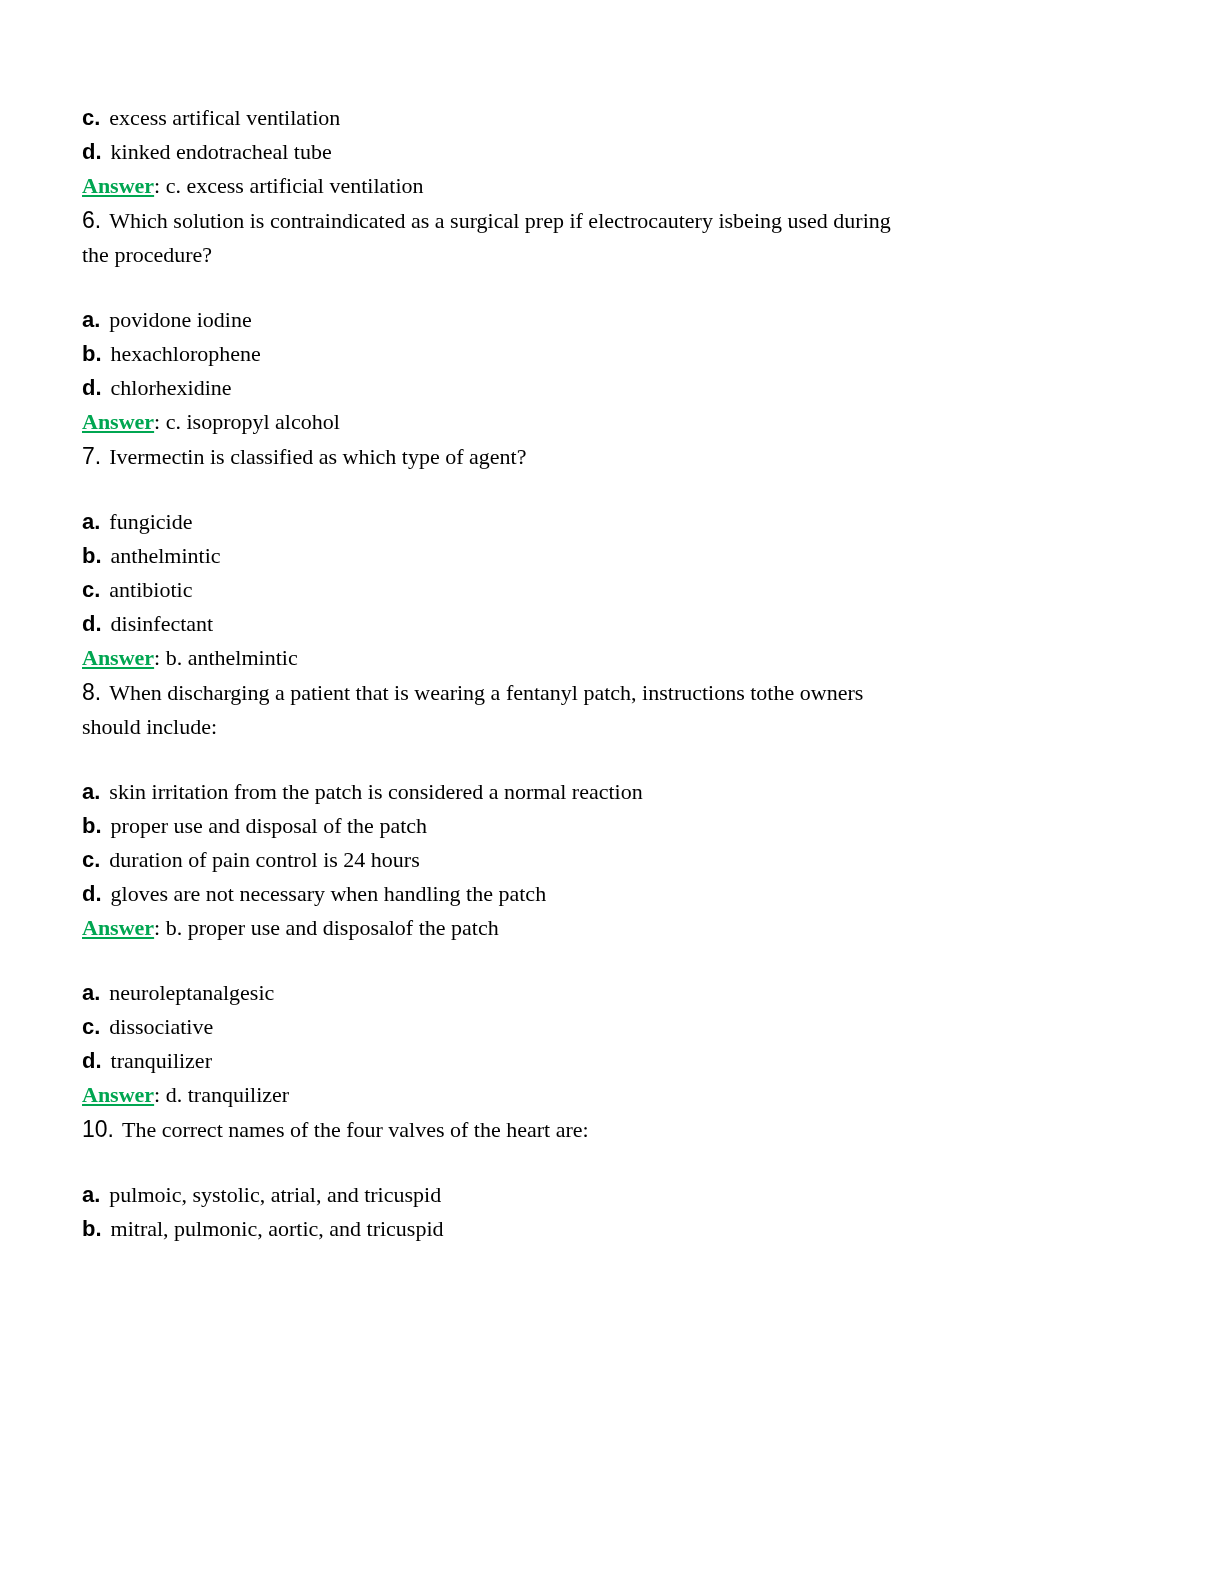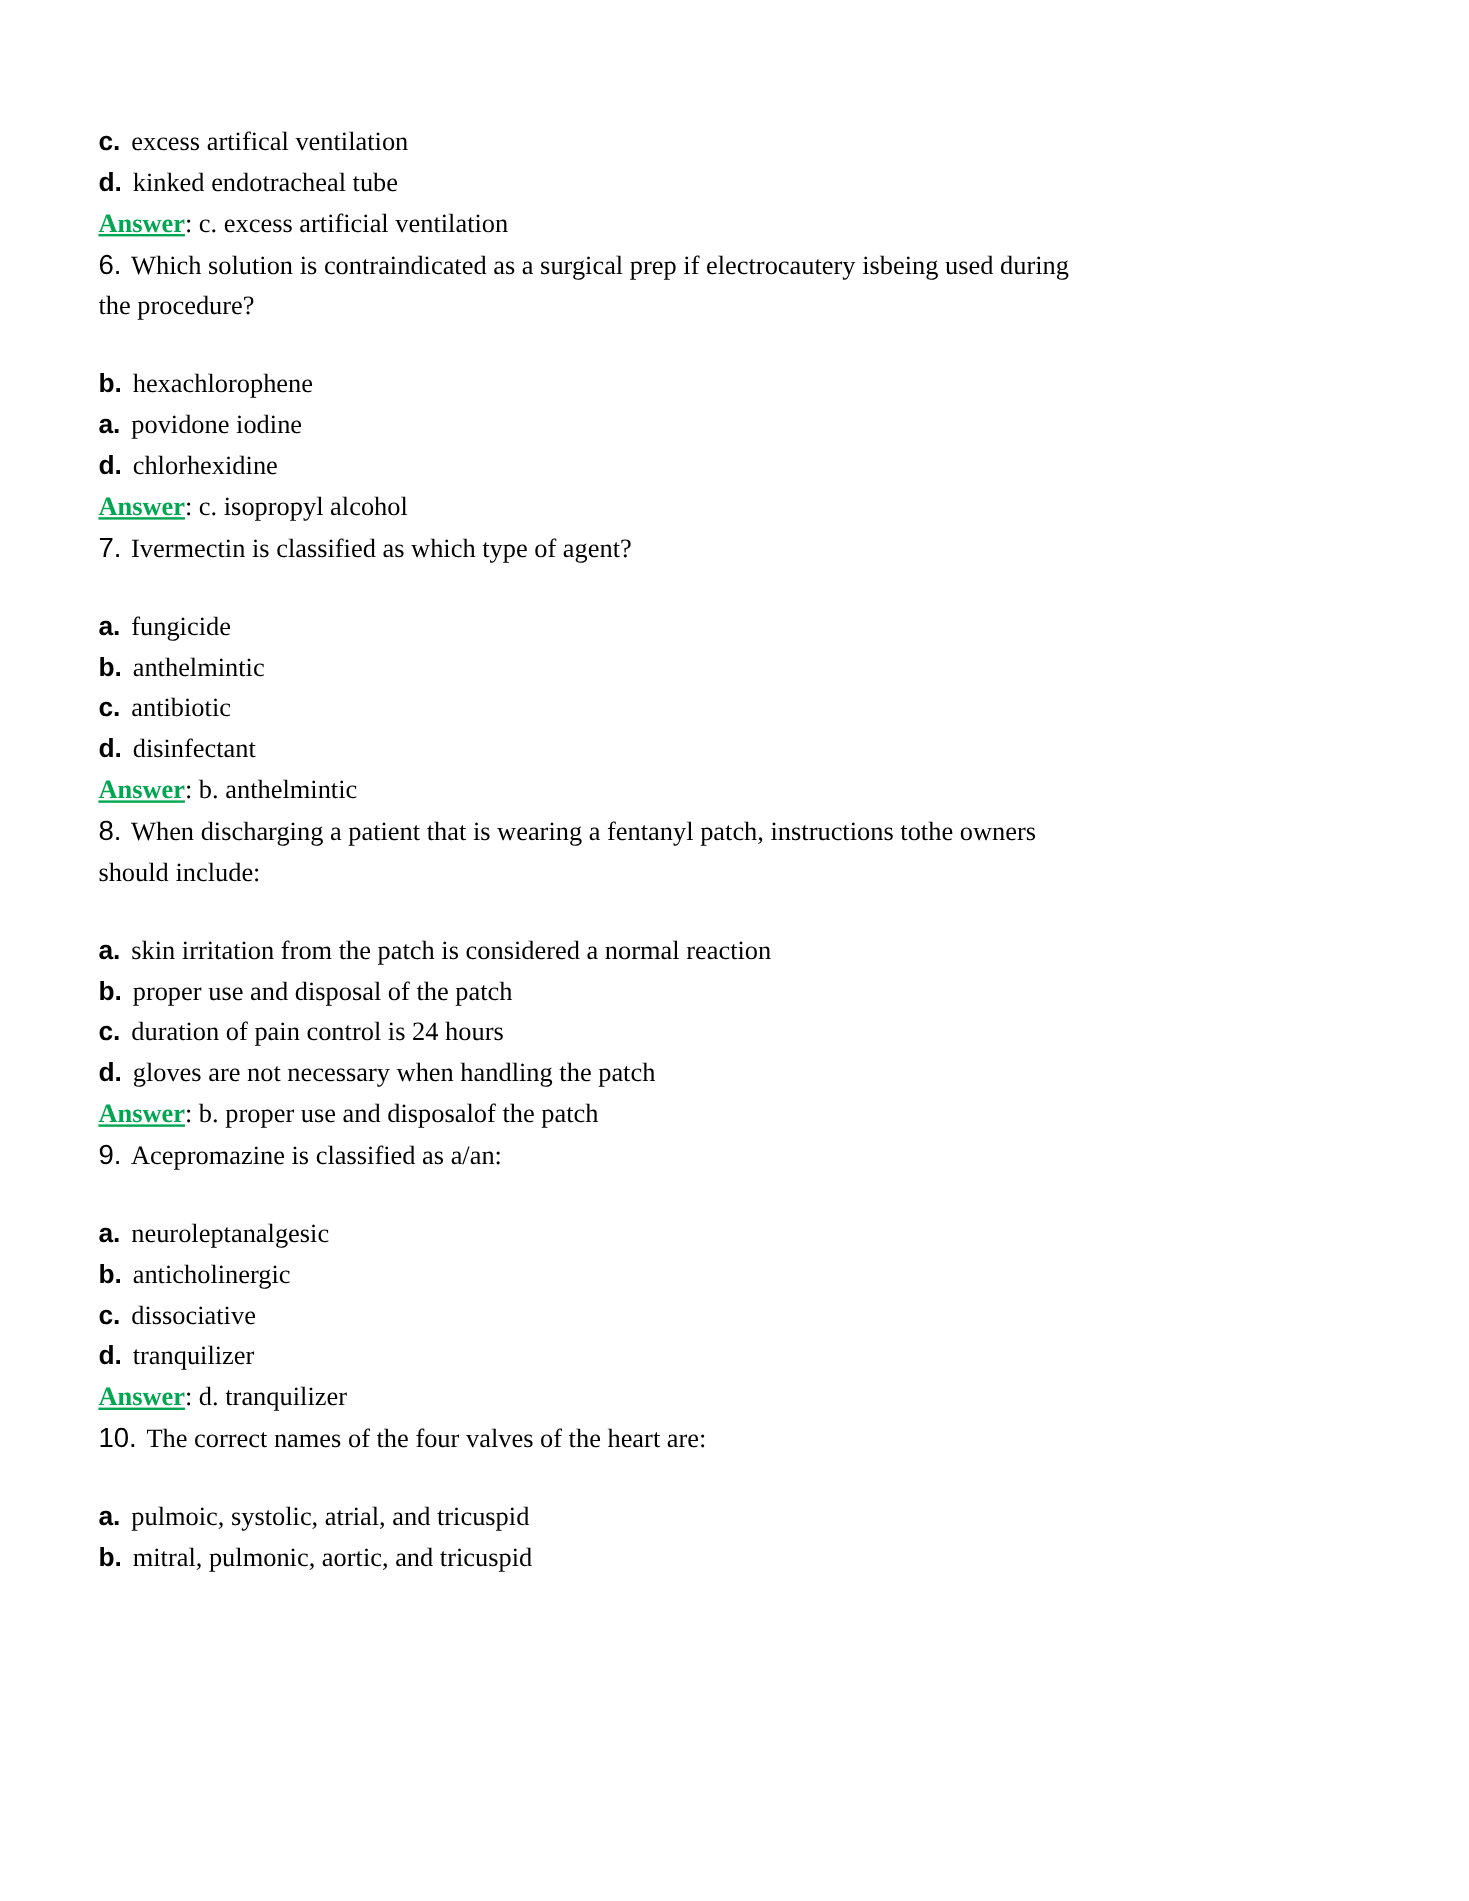--- a/index.html
+++ b/index.html
@@ -52,22 +52,22 @@
       <div class="block partial">
         <div class="options">
           <div class="line option-line"><span class="opt-letter">c.</span><span class="opt-text">excess artifical ventilation</span></div>
           <div class="line option-line"><span class="opt-letter">d.</span><span class="opt-text">kinked endotracheal tube</span></div>
         </div>
         <div class="line answer-line"><span class="answer-word">Answer</span><span class="answer-text">: c. excess artificial ventilation</span></div>
       </div>
       <div class="block question-block">
         <div class="q-line"><span class="q-number">6.</span><span class="q-text">Which solution is contraindicated as a surgical prep if electrocautery isbeing used during the procedure?</span></div>
         <div class="options">
+          <div class="line option-line"><span class="opt-letter">a.</span><span class="opt-text">povidone iodine</span></div>
           <div class="line option-line"><span class="opt-letter">b.</span><span class="opt-text">hexachlorophene</span></div>
-          <div class="line option-line"><span class="opt-letter">a.</span><span class="opt-text">povidone iodine</span></div>
           <div class="line option-line"><span class="opt-letter">d.</span><span class="opt-text">chlorhexidine</span></div>
         </div>
         <div class="line answer-line"><span class="answer-word">Answer</span><span class="answer-text">: c. isopropyl alcohol</span></div>
       </div>
       <div class="block question-block">
         <div class="q-line"><span class="q-number">7.</span><span class="q-text">Ivermectin is classified as which type of agent?</span></div>
         <div class="options">
           <div class="line option-line"><span class="opt-letter">a.</span><span class="opt-text">fungicide</span></div>
           <div class="line option-line"><span class="opt-letter">b.</span><span class="opt-text">anthelmintic</span></div>
           <div class="line option-line"><span class="opt-letter">c.</span><span class="opt-text">antibiotic</span></div>
@@ -79,24 +79,22 @@
         <div class="q-line"><span class="q-number">8.</span><span class="q-text">When discharging a patient that is wearing a fentanyl patch, instructions tothe owners should include:</span></div>
         <div class="options">
           <div class="line option-line"><span class="opt-letter">a.</span><span class="opt-text">skin irritation from the patch is considered a normal reaction</span></div>
           <div class="line option-line"><span class="opt-letter">b.</span><span class="opt-text">proper use and disposal of the patch</span></div>
           <div class="line option-line"><span class="opt-letter">c.</span><span class="opt-text">duration of pain control is 24 hours</span></div>
           <div class="line option-line"><span class="opt-letter">d.</span><span class="opt-text">gloves are not necessary when handling the patch</span></div>
         </div>
         <div class="line answer-line"><span class="answer-word">Answer</span><span class="answer-text">: b. proper use and disposalof the patch</span></div>
       </div>
       <div class="block question-block">
-        <div class="q-line"><span class="q-number">9.</span><span class="q-text">Acepromazine is classified as a/an:</span></div>
         <div class="options">
           <div class="line option-line"><span class="opt-letter">a.</span><span class="opt-text">neuroleptanalgesic</span></div>
-          <div class="line option-line"><span class="opt-letter">b.</span><span class="opt-text">anticholinergic</span></div>
           <div class="line option-line"><span class="opt-letter">c.</span><span class="opt-text">dissociative</span></div>
           <div class="line option-line"><span class="opt-letter">d.</span><span class="opt-text">tranquilizer</span></div>
         </div>
         <div class="line answer-line"><span class="answer-word">Answer</span><span class="answer-text">: d. tranquilizer</span></div>
       </div>
       <div class="block question-block">
         <div class="q-line"><span class="q-number">10.</span><span class="q-text">The correct names of the four valves of the heart are:</span></div>
         <div class="options">
           <div class="line option-line"><span class="opt-letter">a.</span><span class="opt-text">pulmoic, systolic, atrial, and tricuspid</span></div>
           <div class="line option-line"><span class="opt-letter">b.</span><span class="opt-text">mitral, pulmonic, aortic, and tricuspid</span></div>

